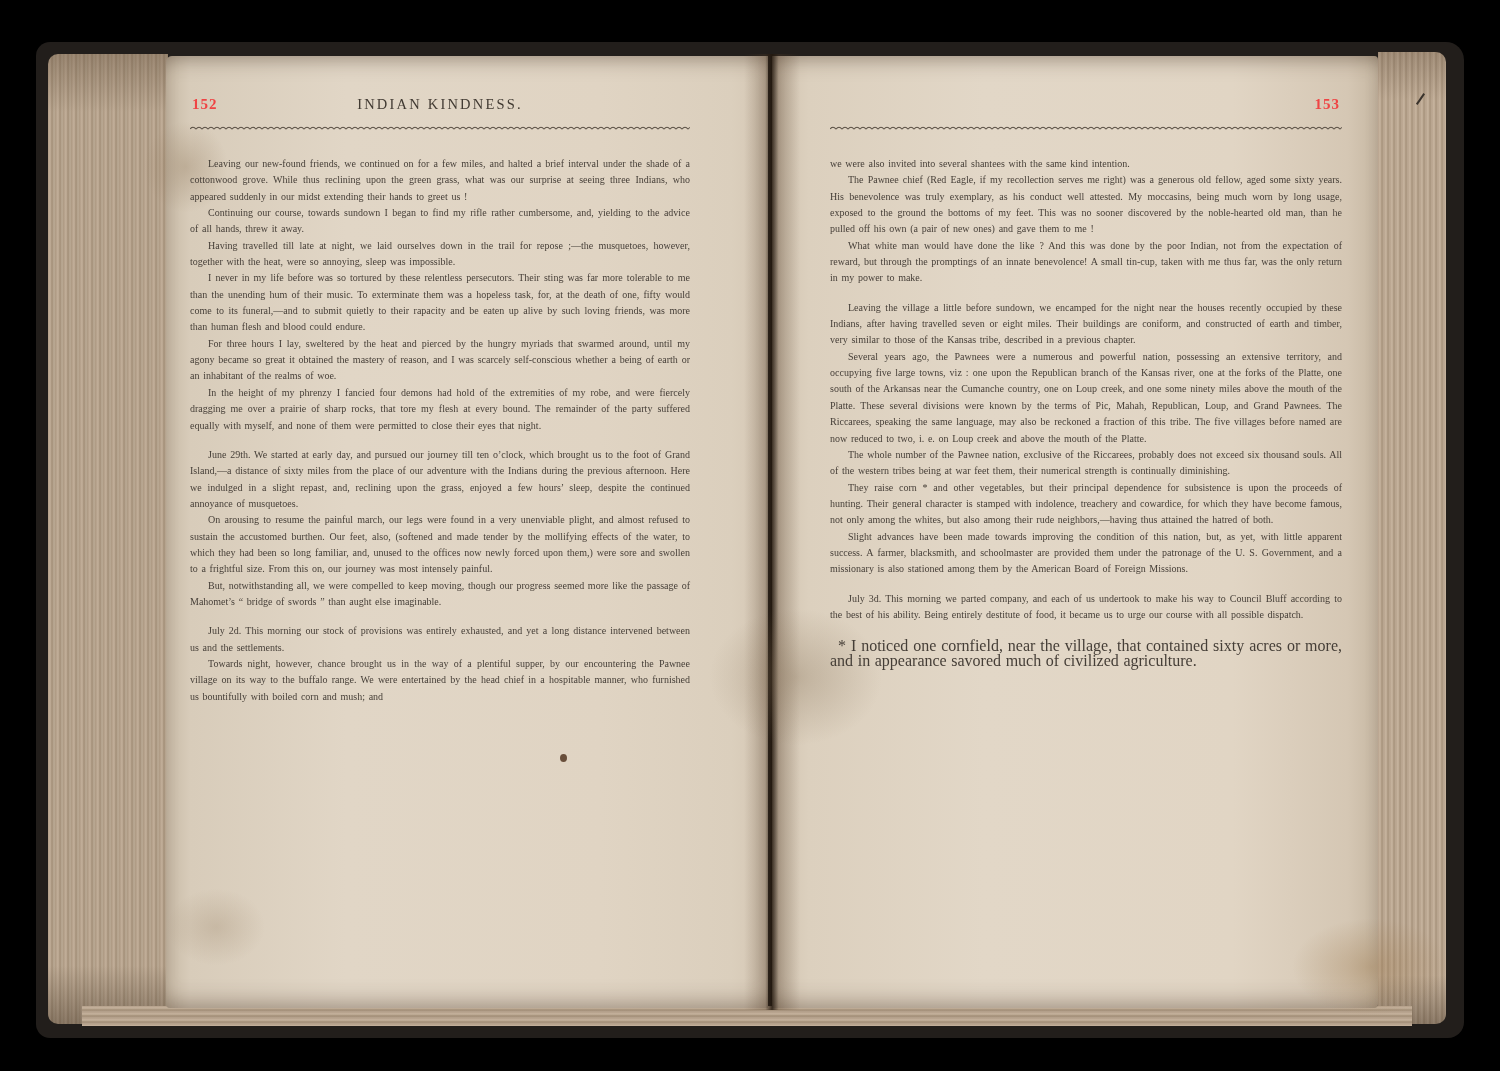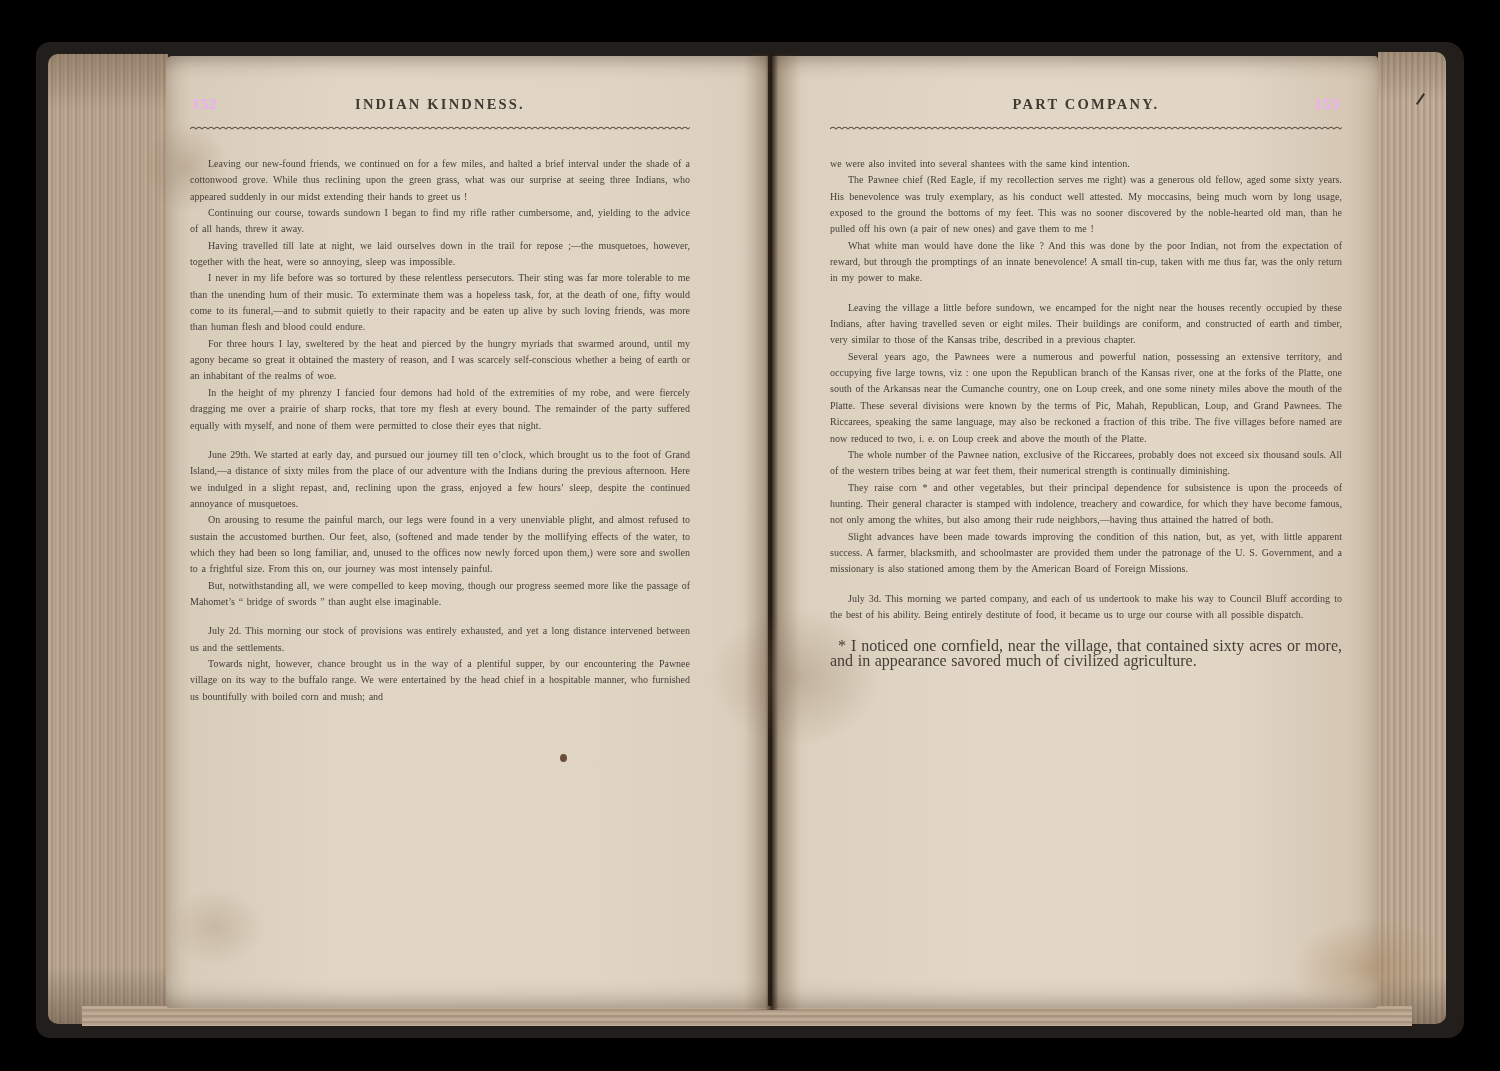--- a/index.html
+++ b/index.html
@@ -83,24 +83,24 @@
     transform:rotate(-55deg);
   }
 
   
   .content { position:absolute; top:54px; color:#453e37; }
   .content-left  { left:154px; width:500px; }
   .content-right { left:794px; width:512px; }
 
   .pagehead { position:relative; height:22px; }
   .runhead {
-    display:block; text-align:center; font-size:14.5px; font-weight:bold;
+    display:block; text-align:center; font-size:14.5px; font-weight:normal;
     letter-spacing:2.2px; color:#413a32;
   }
-  .pageno { position:absolute; top:0; font-size:15px; font-weight:bold; color:#f0abfc; letter-spacing:1px; }
+  .pageno { position:absolute; top:0; font-size:15px; font-weight:bold; color:#ef4444; letter-spacing:1px; }
   .pageno-l { left:2px; }
   .pageno-r { right:2px; }
 
   .wavy { display:block; margin-top:6px; }
 
   .body { margin-top:24px; font-size:10px; line-height:16.35px; text-align:justify; word-spacing:1.2px; }
   .para { text-indent:18px; }
   .para.gap { margin-top:13px; }
   .para.noind { text-indent:0; }
   .it { }
@@ -149,21 +149,20 @@
           <div class="para gap"><span class="it">June 29th.</span><span>  We started at early day, and pursued our journey till ten o’clock, which brought us to the foot of Grand Island,—a distance of </span><span class="it">sixty miles</span><span> from the place of our adventure with the Indians during the previous afternoon.  Here we indulged in a slight repast, and, reclining upon the grass, enjoyed a few hours’ sleep, despite the continued annoyance of musquetoes.</span></div>
           <div class="para"><span>On arousing to resume the painful march, our legs were found in a very unenviable plight, and almost refused to sustain the accustomed burthen. Our feet, also, (softened and made tender by the mollifying effects of the water, to which they had been so long familiar, and, unused to the offices now newly forced upon them,) were sore and swollen to a frightful size. From this on, our journey was most intensely painful.</span></div>
           <div class="para"><span>But, notwithstanding all, we were compelled to keep moving, though our progress seemed more like the passage of Mahomet’s “ bridge of swords ” than aught else imaginable.</span></div>
           <div class="para gap"><span class="it">July 2d.</span><span>  This morning our stock of provisions was entirely exhausted, and yet a long distance intervened between us and the settlements.</span></div>
           <div class="para"><span>Towards night, however, chance brought us in the way of a plentiful supper, by our encountering the Pawnee village on its way to the buffalo range.  We were entertained by the head chief in a hospitable manner, who furnished us bountifully with boiled corn and mush; and</span></div>
         </div>
     </div>
 
     <div class="content content-right">
       <div class="pagehead">
-        <span class="runhead">PART COMPANY.</span>
         <span class="pageno pageno-r">153</span>
       </div>
       <svg class="wavy" width="512" height="8">
         <path class="wave" fill="none" stroke="#5b5146" stroke-width="1.1" d="M0 5 q3 -3.4 6 0 q3 -3.4 6 0 q3 -3.4 6 0 q3 -3.4 6 0 q3 -3.4 6 0 q3 -3.4 6 0 q3 -3.4 6 0 q3 -3.4 6 0 q3 -3.4 6 0 q3 -3.4 6 0 q3 -3.4 6 0 q3 -3.4 6 0 q3 -3.4 6 0 q3 -3.4 6 0 q3 -3.4 6 0 q3 -3.4 6 0 q3 -3.4 6 0 q3 -3.4 6 0 q3 -3.4 6 0 q3 -3.4 6 0 q3 -3.4 6 0 q3 -3.4 6 0 q3 -3.4 6 0 q3 -3.4 6 0 q3 -3.4 6 0 q3 -3.4 6 0 q3 -3.4 6 0 q3 -3.4 6 0 q3 -3.4 6 0 q3 -3.4 6 0 q3 -3.4 6 0 q3 -3.4 6 0 q3 -3.4 6 0 q3 -3.4 6 0 q3 -3.4 6 0 q3 -3.4 6 0 q3 -3.4 6 0 q3 -3.4 6 0 q3 -3.4 6 0 q3 -3.4 6 0 q3 -3.4 6 0 q3 -3.4 6 0 q3 -3.4 6 0 q3 -3.4 6 0 q3 -3.4 6 0 q3 -3.4 6 0 q3 -3.4 6 0 q3 -3.4 6 0 q3 -3.4 6 0 q3 -3.4 6 0 q3 -3.4 6 0 q3 -3.4 6 0 q3 -3.4 6 0 q3 -3.4 6 0 q3 -3.4 6 0 q3 -3.4 6 0 q3 -3.4 6 0 q3 -3.4 6 0 q3 -3.4 6 0 q3 -3.4 6 0 q3 -3.4 6 0 q3 -3.4 6 0 q3 -3.4 6 0 q3 -3.4 6 0 q3 -3.4 6 0 q3 -3.4 6 0 q3 -3.4 6 0 q3 -3.4 6 0 q3 -3.4 6 0 q3 -3.4 6 0 q3 -3.4 6 0 q3 -3.4 6 0 q3 -3.4 6 0 q3 -3.4 6 0 q3 -3.4 6 0 q3 -3.4 6 0 q3 -3.4 6 0 q3 -3.4 6 0 q3 -3.4 6 0 q3 -3.4 6 0 q3 -3.4 6 0 q3 -3.4 6 0 q3 -3.4 6 0 q3 -3.4 6 0 q3 -3.4 6 0 q3 -3.4 6 0"></path>
       </svg>
       <div class="body" id="right-body">
           <div class="para noind"><span>we were also invited into several shantees with the same kind intention.</span></div>
           <div class="para"><span>The Pawnee chief (Red Eagle, if my recollection serves me right) was a generous old fellow, aged some sixty years.  His benevolence was truly exemplary, as his conduct well attested.  My moccasins, being much worn by long usage, exposed to the ground the bottoms of my feet.  This was no sooner discovered by the noble-hearted old man, than he pulled off his own (a pair of new ones) and gave them to me !</span></div>
           <div class="para"><span>What white man would have done the like ?  And this was done by the poor Indian, not from the expectation of reward, but through the promptings of an innate benevolence!  A small tin-cup, taken with me thus far, was the only return in my power to make.</span></div>
           <div class="para gap"><span>Leaving the village a little before sundown, we encamped for the night near the houses recently occupied by these Indians, after having travelled seven or eight miles.  Their buildings are coniform, and constructed of earth and timber, very similar to those of the Kansas tribe, described in a previous chapter.</span></div>

